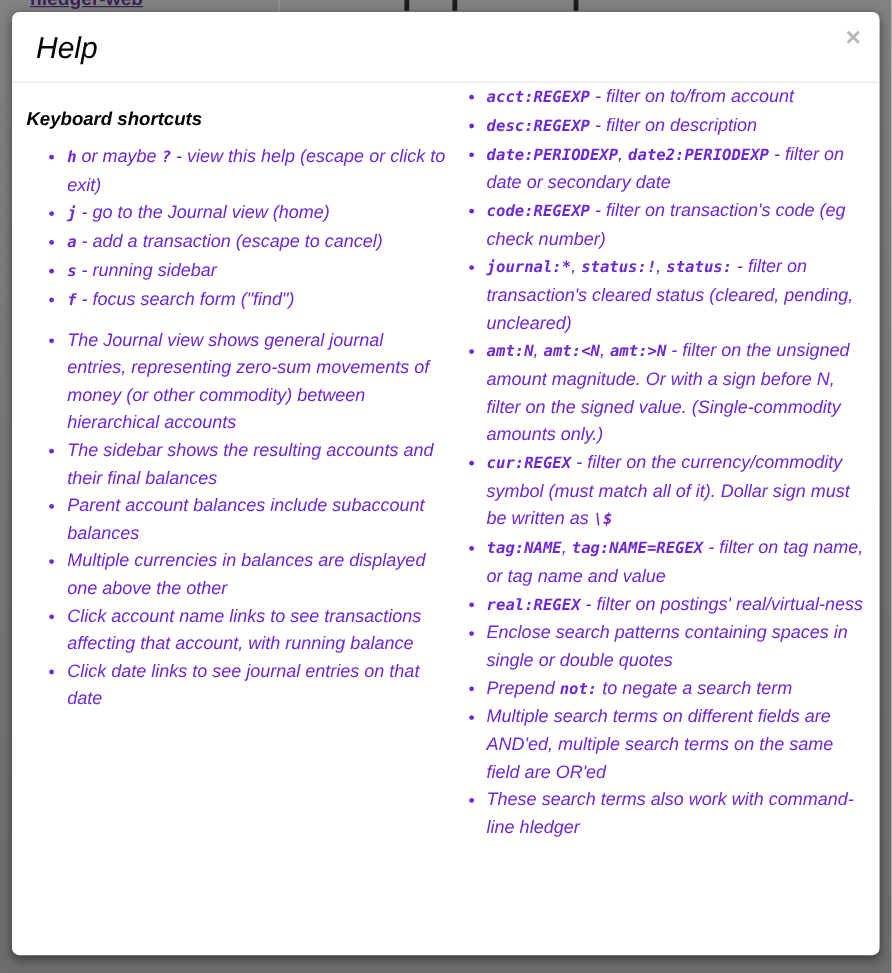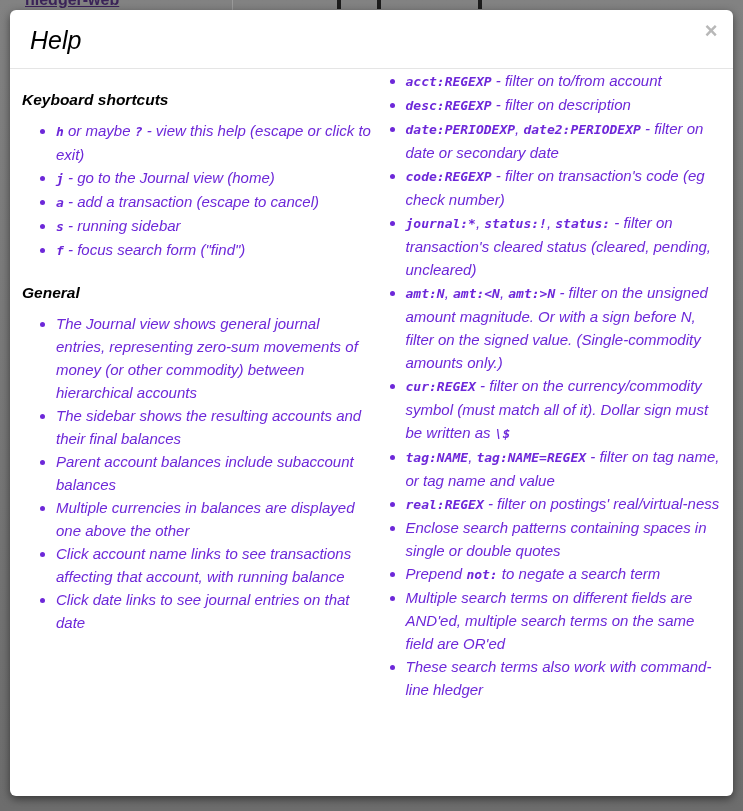--- a/index.html
+++ b/index.html
@@ -118,21 +118,20 @@
   <div class="modal-body">
     <div class="col">
         <h4>Keyboard shortcuts</h4>
         <ul>
           <li><span class="code">h</span><span> or maybe </span><span class="code">?</span><span> - view this help (escape or click to exit)</span></li>
           <li><span class="code">j</span><span> - go to the Journal view (home)</span></li>
           <li><span class="code">a</span><span> - add a transaction (escape to cancel)</span></li>
           <li><span class="code">s</span><span> - running sidebar</span></li>
           <li><span class="code">f</span><span> - focus search form ("find")</span></li>
         </ul>
-        <h4>General</h4>
         <ul>
           <li><span>The Journal view shows general journal entries, representing zero-sum movements of money (or other commodity) between hierarchical accounts</span></li>
           <li><span>The sidebar shows the resulting accounts and their final balances</span></li>
           <li><span>Parent account balances include subaccount balances</span></li>
           <li><span>Multiple currencies in balances are displayed one above the other</span></li>
           <li><span>Click account name links to see transactions affecting that account, with running balance</span></li>
           <li><span>Click date links to see journal entries on that date</span></li>
         </ul>
       </div>
     <div class="col">

